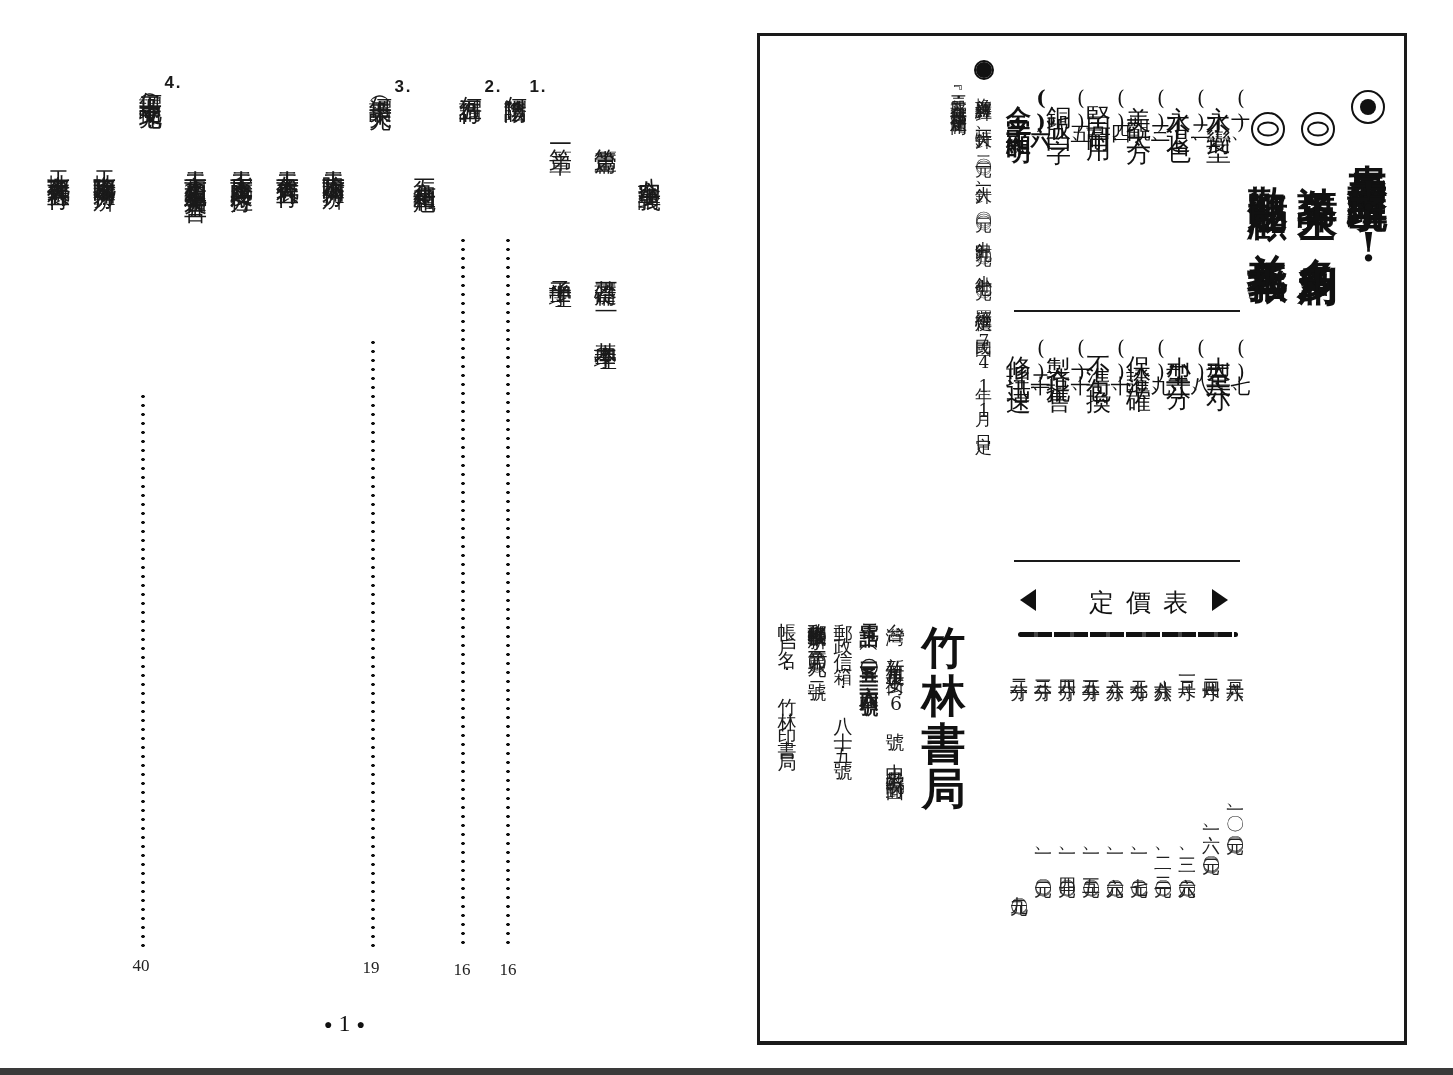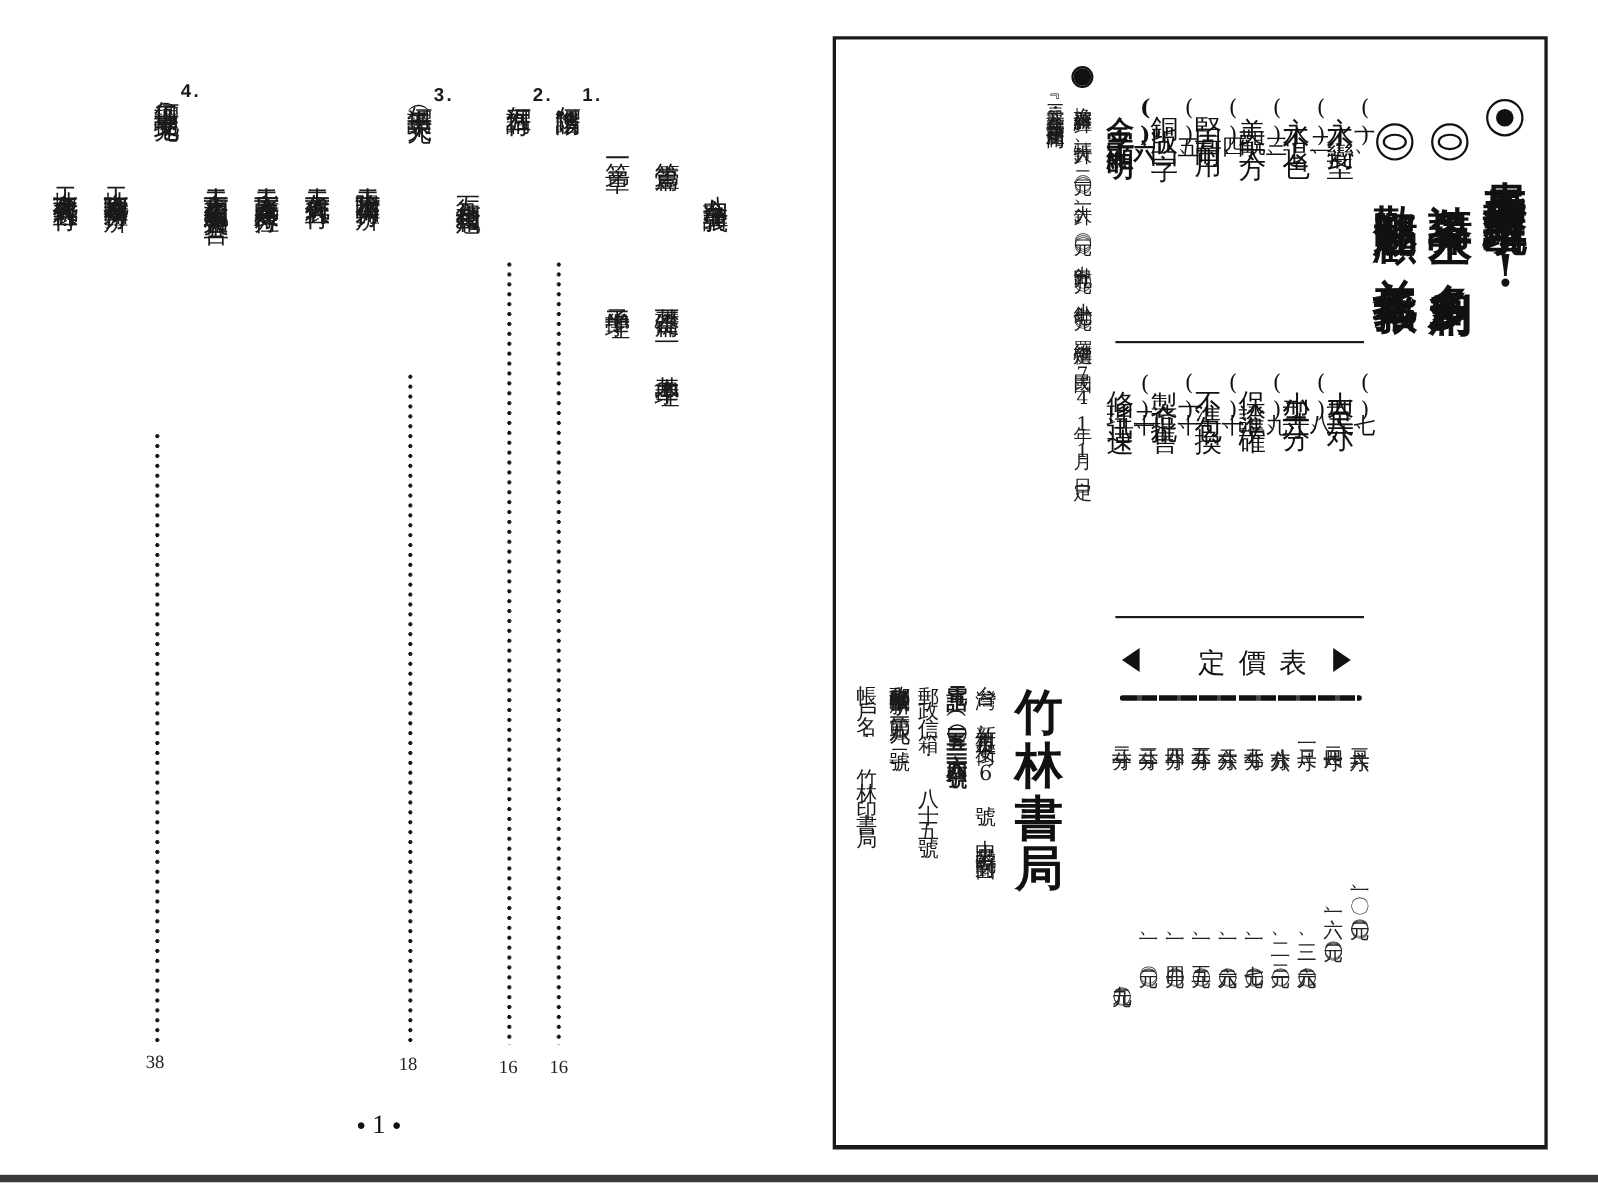--- a/index.html
+++ b/index.html
@@ -96,32 +96,32 @@
   </div>
   <div class="leader" style="left:461px; top:236px; height:714px;"></div>
   <div class="pagenum" style="left:462px; top:960px;">16</div>
   <div class="vcol toc" style="left:413px; top:160px;">五行之相生相尅</div>
 
   <div class="vcol toc" style="left:369px; top:78px;">
     <span class="num">3.</span>
     <span>何謂十天干（天元）</span>
   </div>
   <div class="leader" style="left:371px; top:338px; height:612px;"></div>
-  <div class="pagenum" style="left:371px; top:958px;">18</div>
+  <div class="pagenum" style="left:371px; top:958px;">19</div>
   <div class="vcol toc" style="left:322px; top:152px;">十天干陰陽如何分辨</div>
   <div class="vcol toc" style="left:276px; top:152px;">十天干各代表何五行</div>
   <div class="vcol toc" style="left:230px; top:152px;">十天干所屬之時序及方位</div>
   <div class="vcol toc" style="left:184px; top:152px;">十天干之相生相尅及相合（天干五合）</div>
 
   <div class="vcol toc" style="left:139px; top:74px;">
     <span class="num">4.</span>
     <span>何謂十二地支（地元）？</span>
   </div>
   <div class="leader" style="left:141px; top:392px; height:558px;"></div>
-  <div class="pagenum" style="left:141px; top:956px;">38</div>
+  <div class="pagenum" style="left:141px; top:956px;">40</div>
   <div class="vcol toc" style="left:93px; top:152px;">十二地支陰陽如何分辨？</div>
   <div class="vcol toc" style="left:47px; top:152px;">十二地支各代表何五行？</div>
 
   <div class="folio" style="left:318px; top:1010px;">
     <span class="dot">●</span><span>1</span><span class="dot">●</span>
   </div>
 </div>
 
 <div class="adframe"></div>
 

